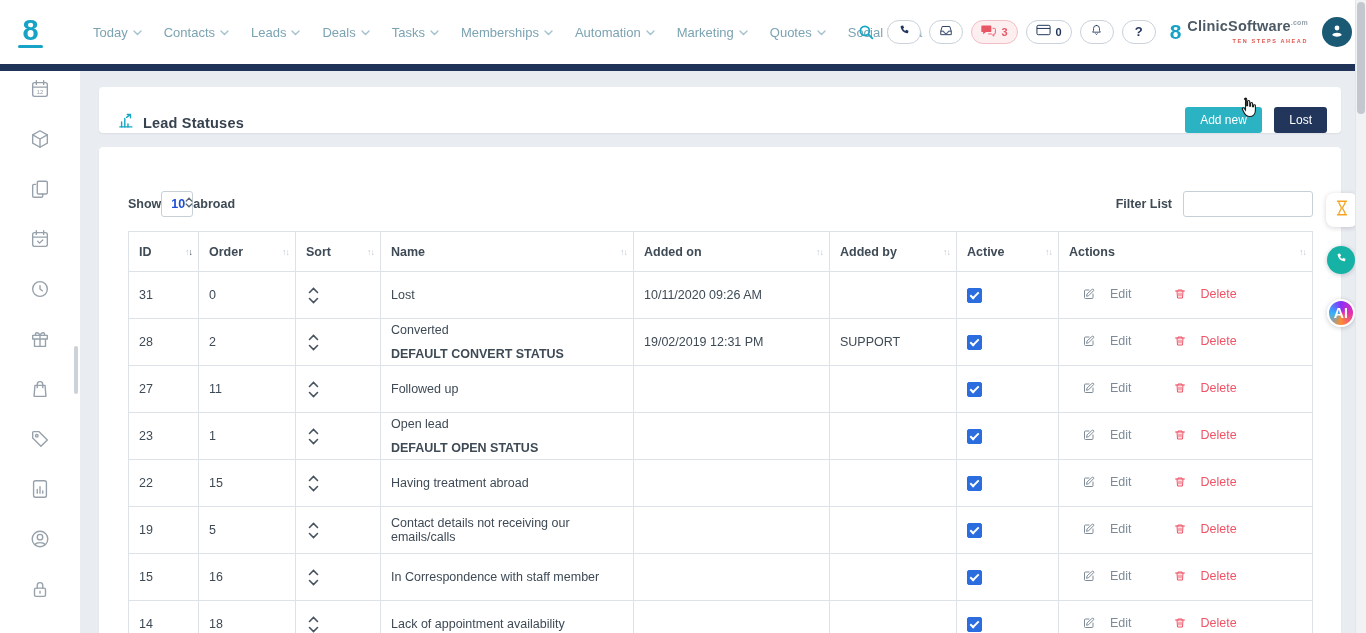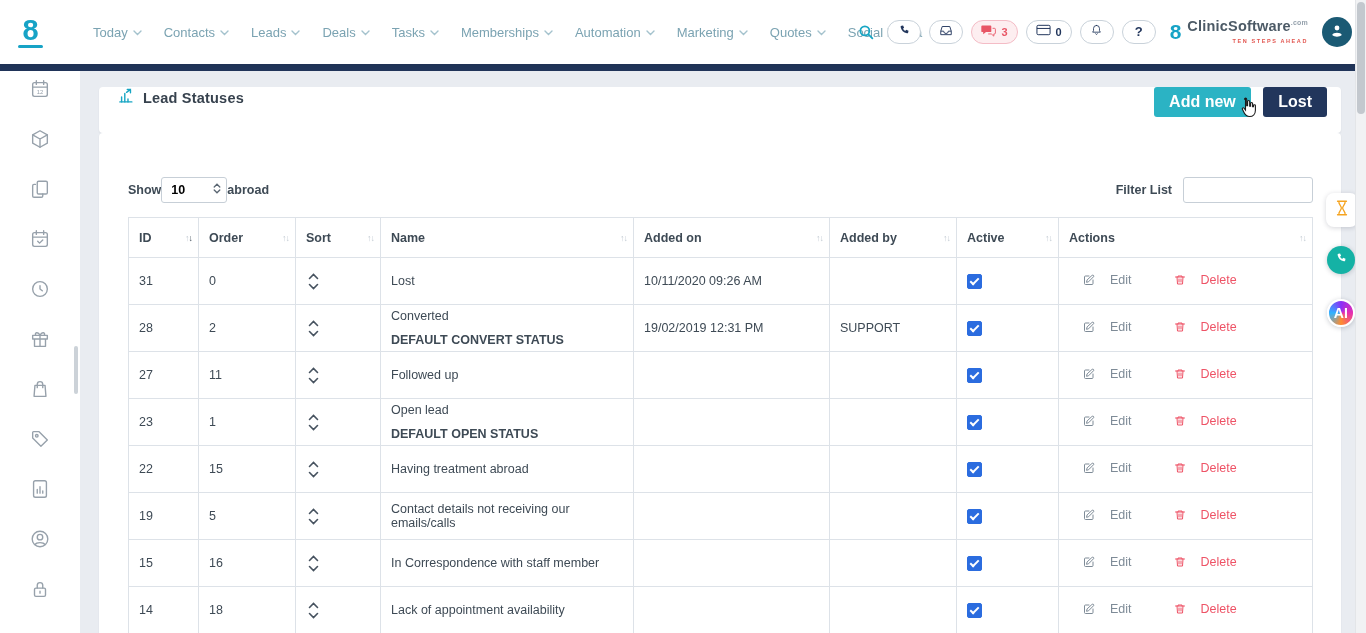--- a/index.html
+++ b/index.html
@@ -39,34 +39,34 @@
   .dark-strip{position:absolute;top:64px;left:0;right:0;height:7px;background:#203459;z-index:4}
   
   .sidebar{position:absolute;top:71px;left:0;width:80px;bottom:0;background:#fff;z-index:3;
     display:flex;flex-direction:column;align-items:center;padding-top:7px;gap:28px;box-sizing:border-box}
   .side-icon{color:#97a1ab;display:flex;cursor:pointer}
   .sidebar-thumb{position:absolute;left:74px;top:346px;width:4px;height:48px;background:#ccd2d8;border-radius:2px;z-index:6;cursor:pointer}
   
   .content{position:absolute;left:80px;top:71px;right:10px;bottom:0;overflow:hidden;
     padding:16px 15px 0 19px;box-sizing:border-box}
   .card{background:#fff;border-radius:4px;box-shadow:0 1px 2px rgba(30,40,60,.07)}
-  .page-header{height:46px;display:flex;align-items:flex-start;justify-content:space-between;
-    padding:0 14px 0 18px;}
+  .page-header{height:46px;display:flex;align-items:flex-end;justify-content:space-between;
+    padding:0 14px 0 18px;margin-bottom:14px}
   .page-title-wrap{display:flex;align-items:center;gap:9px}
   .page-title{font-size:14.5px;font-weight:700;color:#37424e;margin:0;letter-spacing:.2px}
-  .btn{border:none;border-radius:3px;color:#fff;font-size:16px;font-weight:700;
+  .btn{border:none;border-radius:3px;color:#fff;font-size:12px;font-weight:400;
     padding:6px 15px;cursor:pointer;font-family:inherit}
   .btn-teal{background:#2bb3c4;margin-right:8px}
   .btn-navy{background:#22365c}
   .table-card{padding:44px 28px 30px 29px;min-height:700px;box-sizing:border-box}
   .table-controls{display:flex;justify-content:space-between;align-items:center}
   .show-entries{display:flex;align-items:center;font-size:12.5px;color:#3e4a55;font-weight:600}
-  .select-box{width:66px;height:26px;border:1px solid #c7cfd7;border-radius:3px;background:#fff;
+  .select-box{width:32px;height:26px;border:1px solid #c7cfd7;border-radius:3px;background:#fff;
     display:flex;align-items:center;justify-content:space-between;padding:0 5px 0 9px;
-    font-size:12.5px;color:#000000;font-weight:600;cursor:pointer;box-sizing:border-box}
+    font-size:12.5px;color:#1d4ed8;font-weight:600;cursor:pointer;box-sizing:border-box}
   .filter{display:flex;align-items:center;gap:11px;font-size:12.5px;color:#3e4a55;font-weight:600}
   .filter input{width:130px;height:26px;border:1px solid #c7cfd7;border-radius:3px;outline:none;
     padding:0 8px;font-family:inherit;font-size:12.5px;box-sizing:border-box}
   
   table{width:100%;border-collapse:collapse;margin-top:14px;table-layout:fixed}
   th,td{border:1px solid #dde2e8;box-sizing:border-box}
   th{height:40px;padding:4px 10px;font-size:12.5px;color:#3e4a55;font-weight:600;
     text-align:left;position:relative;cursor:pointer;background:#fff}
   td{height:47px;padding:4px 10px;font-size:12.5px;color:#3e4a55;vertical-align:middle;background:#fff}
   th:nth-child(1),td:nth-child(1){width:70px}

